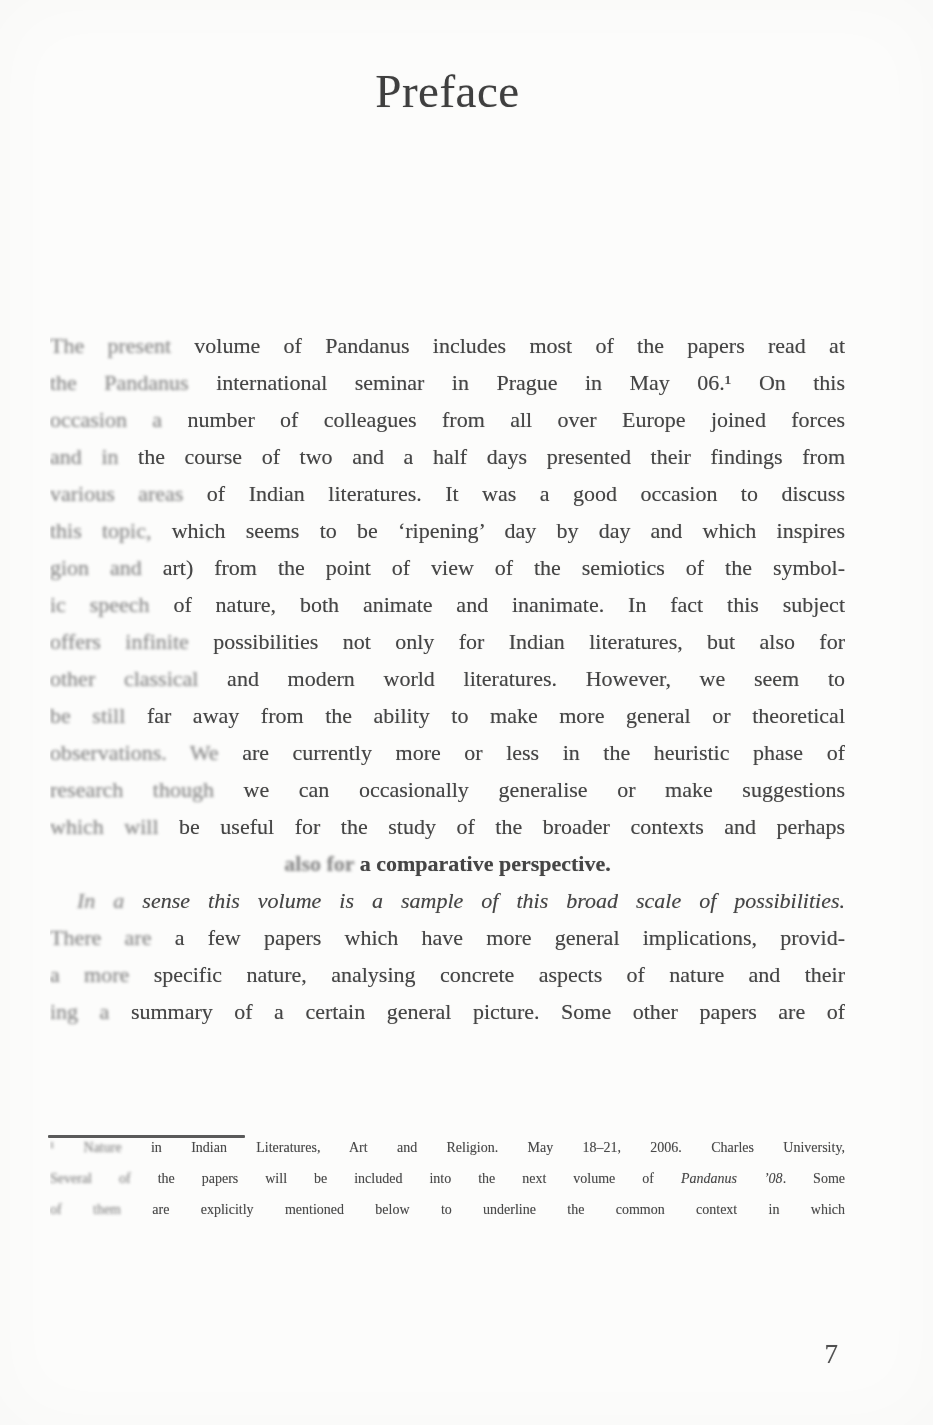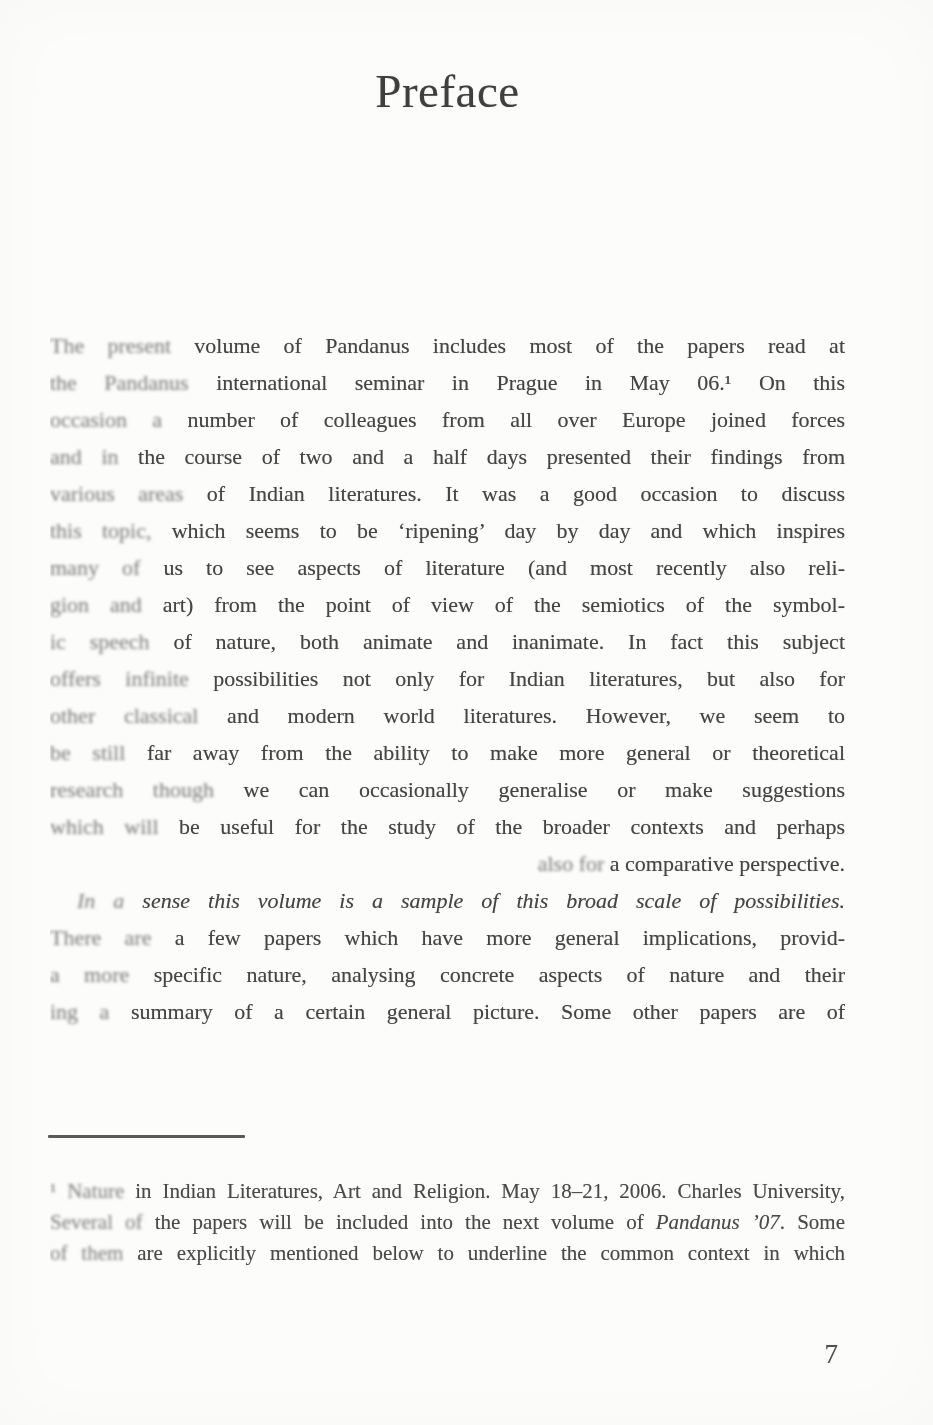--- a/index.html
+++ b/index.html
@@ -40,42 +40,42 @@
     overflow: hidden;
     text-align: justify;
   }
   
   .line:not(.para-end)::after {
     content: "";
     display: inline-block;
     width: 100%;
     height: 0;
   }
-  .para-end { text-align: right; }
+  .para-end { text-align: center; font-weight: bold; }
   .para.indent .line:first-child { text-indent: 27px; font-style: italic; }
   .smudge {
     color: #7e7e7e;
     filter: blur(1.5px);
     opacity: 0.9;
   }
   .fn-rule {
     position: absolute;
     top: 1135px;
     left: 48px;
     width: 197px;
     height: 3px;
     background: #5a5a5a;
     border-radius: 1px;
   }
   .footnote {
     position: absolute;
-    top: 1176px;
+    top: 1132px;
     left: 50px;
     width: 795px;
-    font-size: 21px;
+    font-size: 14px;
     line-height: 31px;
     color: #4a4a4a;
     text-shadow: 0 0 0.7px rgba(70,70,70,0.4);
   }
   .footnote .line { height: 31px; }
   .page-number {
     position: absolute;
     top: 1339px;
     left: 50px;
     width: 788px;
@@ -93,41 +93,41 @@
   <h1 class="title">Preface</h1>
 
   <div class="body-text">
     <div class="para">
         <div class="line"><span class="smudge">The present</span> volume of Pandanus includes most of the papers read at</div>
         <div class="line"><span class="smudge">the Pandanus</span> international seminar in Prague in May 06.¹ On this</div>
         <div class="line"><span class="smudge">occasion a</span> number of colleagues from all over Europe joined forces</div>
         <div class="line"><span class="smudge">and in</span> the course of two and a half days presented their findings from</div>
         <div class="line"><span class="smudge">various areas</span> of Indian literatures. It was a good occasion to discuss</div>
         <div class="line"><span class="smudge">this topic,</span> which seems to be ‘ripening’ day by day and which inspires</div>
-        <div class="line"><span class="smudge">many of</span> us to see aspects of literature (and most recently also reli-</div>
         <div class="line"><span class="smudge">gion and</span> art) from the point of view of the semiotics of the symbol-</div>
         <div class="line"><span class="smudge">ic speech</span> of nature, both animate and inanimate. In fact this subject</div>
         <div class="line"><span class="smudge">offers infinite</span> possibilities not only for Indian literatures, but also for</div>
         <div class="line"><span class="smudge">other classical</span> and modern world literatures. However, we seem to</div>
         <div class="line"><span class="smudge">be still</span> far away from the ability to make more general or theoretical</div>
+        <div class="line"><span class="smudge">observations. We</span> are currently more or less in the heuristic phase of</div>
         <div class="line"><span class="smudge">research though</span> we can occasionally generalise or make suggestions</div>
         <div class="line"><span class="smudge">which will</span> be useful for the study of the broader contexts and perhaps</div>
         <div class="line para-end"><span class="smudge">also for</span> a comparative perspective.</div>
       </div>
     <div class="para indent">
         <div class="line"><span class="smudge">In a</span> sense this volume is a sample of this broad scale of possibilities.</div>
         <div class="line"><span class="smudge">There are</span> a few papers which have more general implications, provid-</div>
         <div class="line"><span class="smudge">a more</span> specific nature, analysing concrete aspects of nature and their</div>
         <div class="line"><span class="smudge">ing a</span> summary of a certain general picture. Some other papers are of</div>
       </div>
   </div>
 
   <div class="fn-rule"></div>
 
   <div class="footnote">
       <div class="line"><span class="smudge">¹ Nature</span> in Indian Literatures, Art and Religion. May 18–21, 2006. Charles University,</div>
-      <div class="line"><span class="smudge">Several of</span> the papers will be included into the next volume of <i>Pandanus ’07</i>. Some</div>
+      <div class="line"><span class="smudge">Several of</span> the papers will be included into the next volume of <i>Pandanus ’08</i>. Some</div>
       <div class="line"><span class="smudge">of them</span> are explicitly mentioned below to underline the common context in which</div>
     </div>
 
   <div class="page-number">7</div>
 
 </div>
 
 </body></html>

